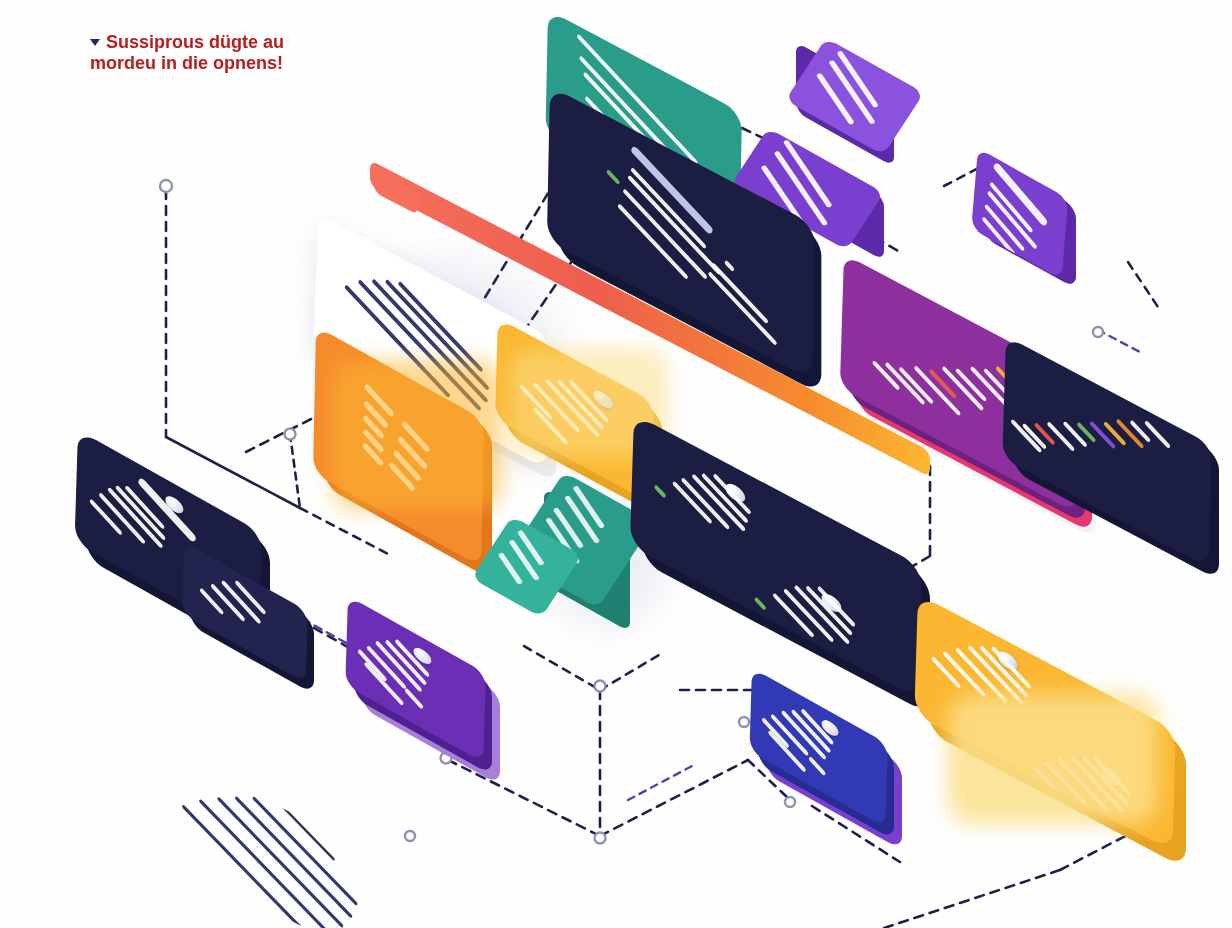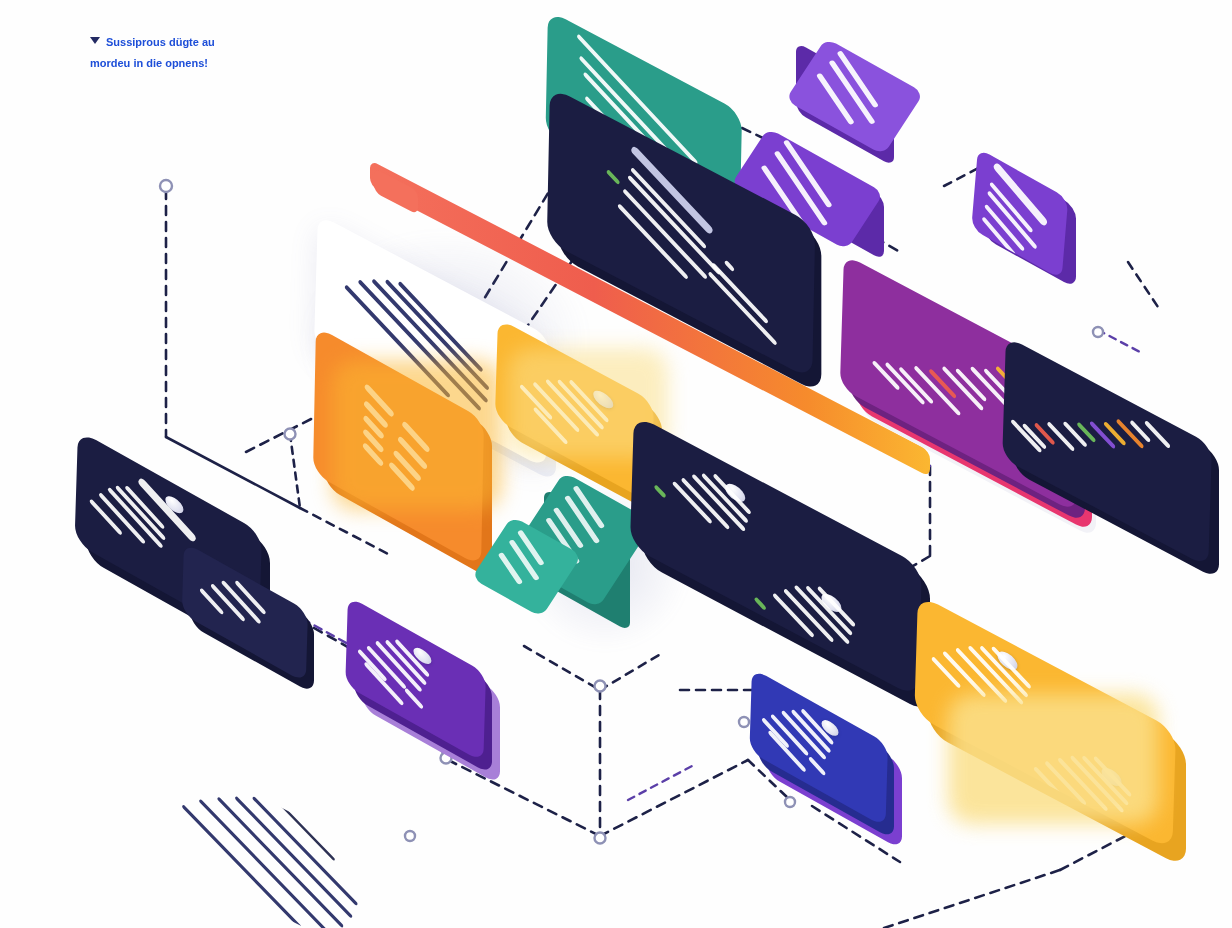--- a/index.html
+++ b/index.html
@@ -13,22 +13,22 @@
   }
   #stage{position:absolute;inset:0;width:1232px;height:928px;overflow:hidden;background:#fefefe;}
 
   
   #heading{position:absolute;left:90px;top:22px;width:330px;z-index:60;}
   #heading .h-title{
     font-size:37px;line-height:40px;font-weight:bold;color:#1d2257;
     letter-spacing:-0.5px;white-space:pre-line;
   }
   #heading .h-sub{
-    margin-top:10px;font-size:11px;line-height:21px;font-weight:bold;
-    color:#1d4ed8;white-space:pre-line;filter:blur(.35px);
+    margin-top:10px;font-size:18px;line-height:21px;font-weight:bold;
+    color:#b91c1c;white-space:pre-line;filter:blur(.35px);
   }
   #heading .h-bullet{
     display:inline-block;width:0;height:0;vertical-align:2px;margin-right:6px;
     border-left:5px solid transparent;border-right:5px solid transparent;
     border-top:7px solid #232a63;
   }
 
   
   #wires{position:absolute;inset:0;z-index:10;}
 

